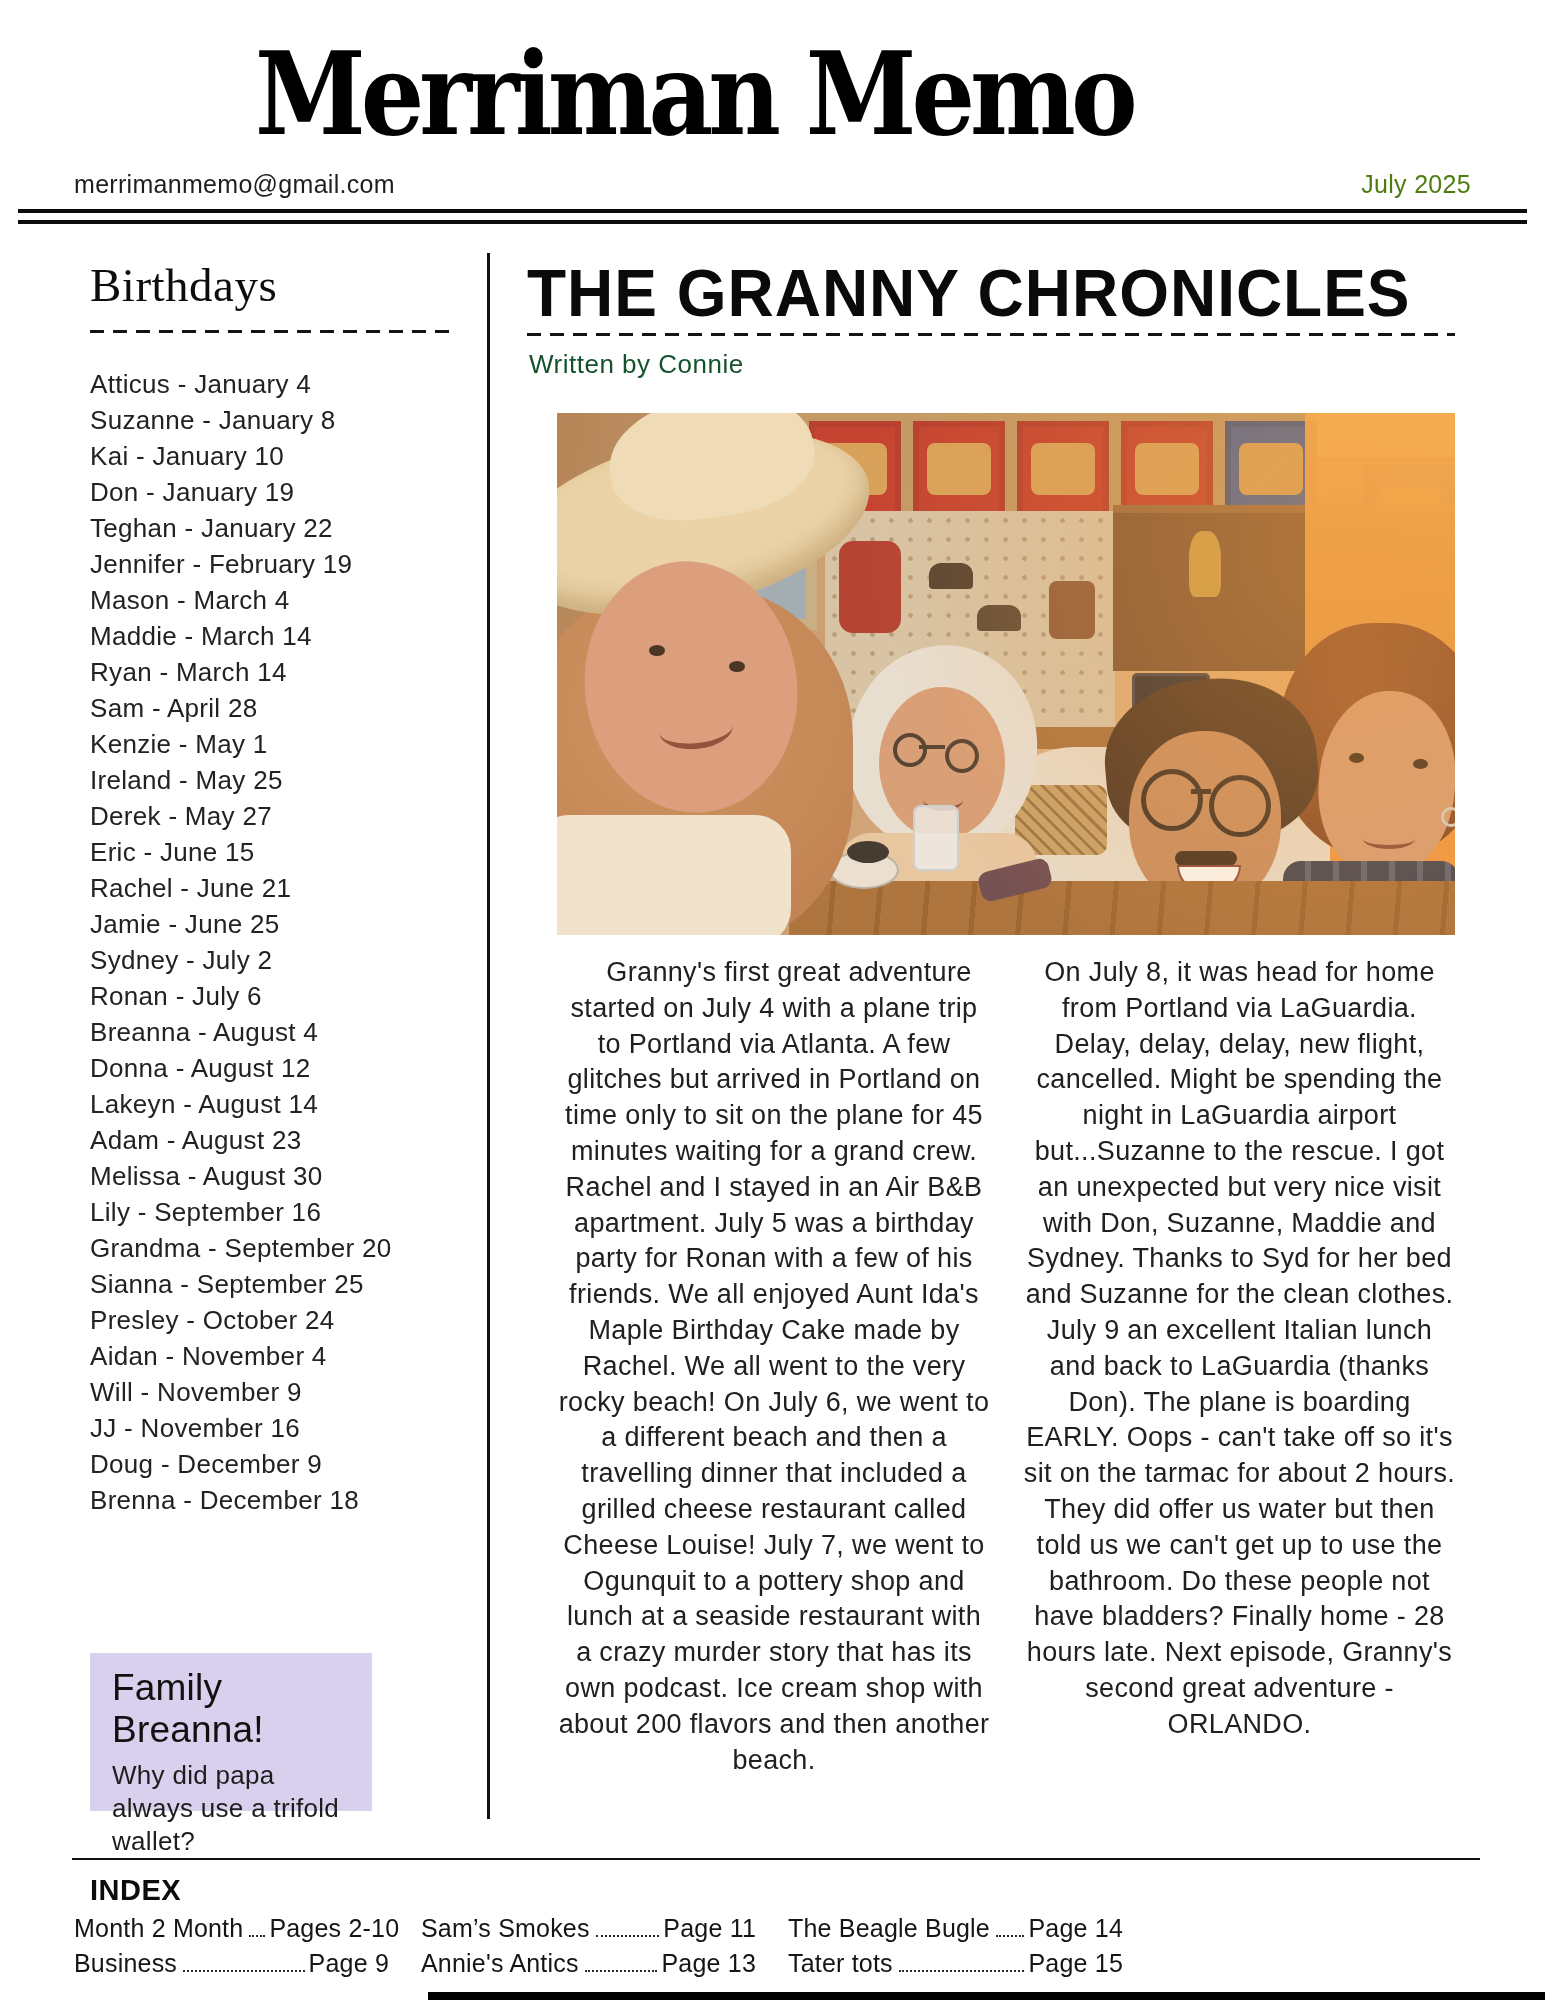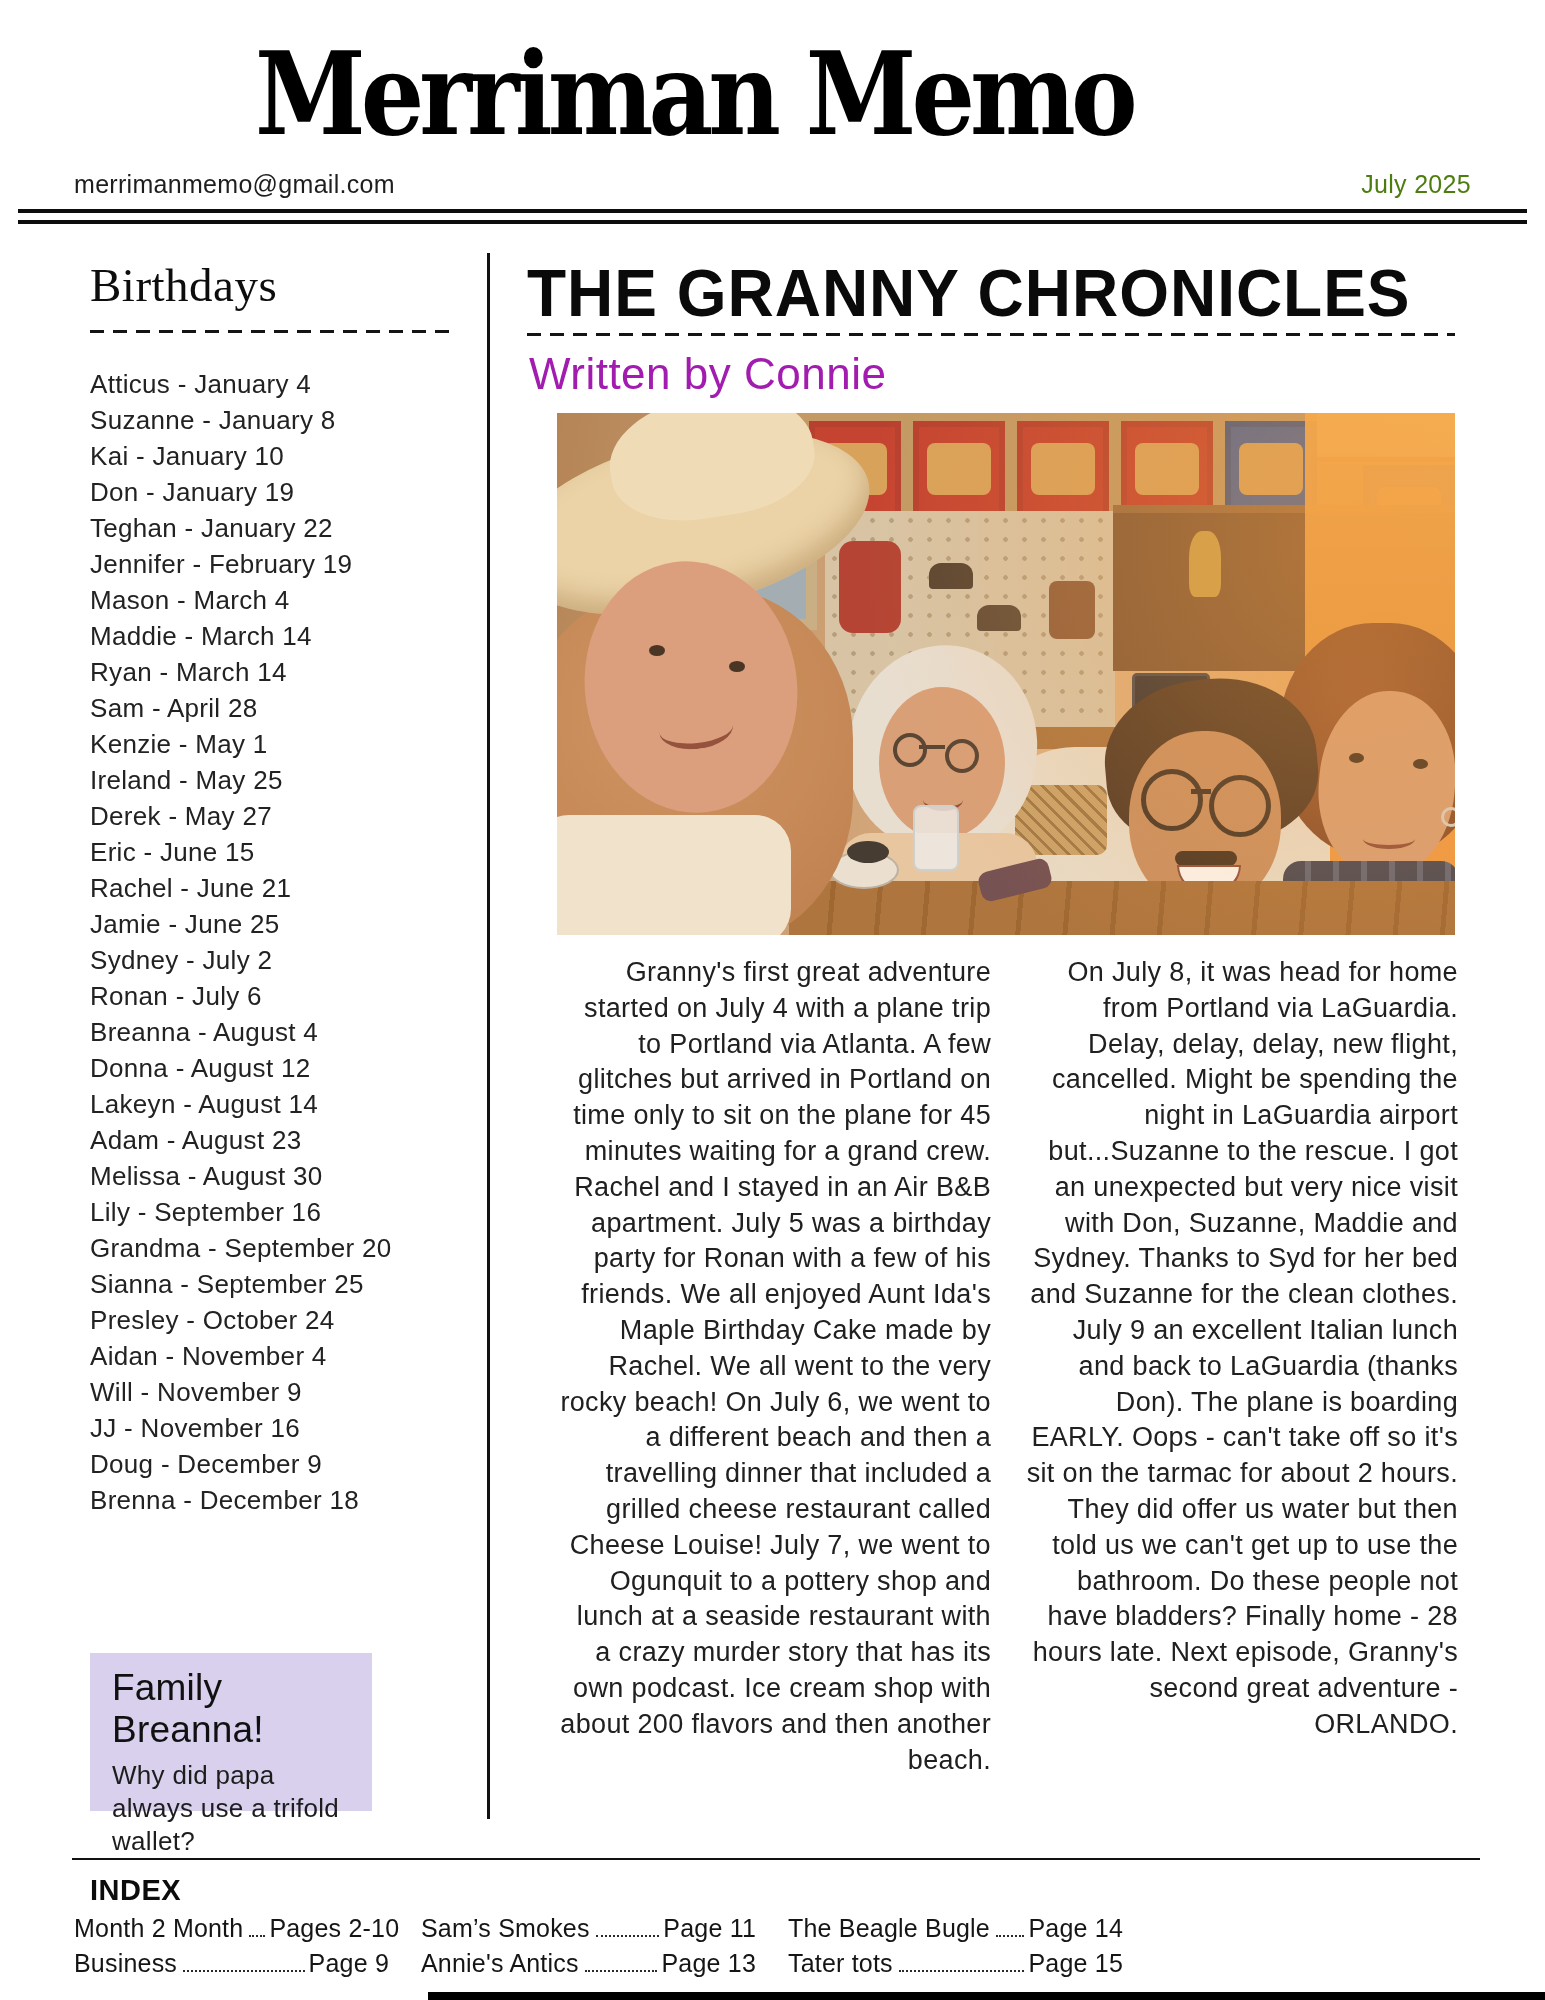--- a/index.html
+++ b/index.html
@@ -29,24 +29,24 @@
   .trivia-box{position:absolute;left:90px;top:1653px;width:282px;height:158px;
       background:#d8d0ec;padding:14px 0 0 22px;box-sizing:border-box;}
   .trivia-title{font-size:37px;font-weight:500;letter-spacing:.2px;color:#111;}
   .trivia-q{margin-top:8px;font-size:26px;line-height:33px;letter-spacing:.3px;color:#1d1d1d;width:240px;}
 
   .v-divider{position:absolute;left:487px;top:253px;width:3px;height:1566px;background:#111;}
 
   
   .article-title{position:absolute;left:527px;top:255px;font-size:66px;font-weight:bold;
       letter-spacing:1px;white-space:nowrap;color:#0a0a0a;transform:scaleX(.97);transform-origin:left;}
-  .byline{position:absolute;left:529px;top:349px;font-size:44px;letter-spacing:.5px;color:#a21caf;}
+  .byline{position:absolute;left:529px;top:349px;font-size:26px;letter-spacing:.5px;color:#14532d;}
 
   .body-col{position:absolute;top:955px;font-size:27px;line-height:35.8px;
-      letter-spacing:.35px;color:#202020;text-align:right;}
+      letter-spacing:.35px;color:#202020;text-align:center;}
   .col-1{left:557px;width:434px;text-indent:30px;}
   .col-2{left:1021px;width:437px;}
 
   
   .photo{position:absolute;left:557px;top:413px;width:898px;height:522px;overflow:hidden;
       background:linear-gradient(100deg,#b08257 0%,#caa077 30%,#dcb285 55%,#e8ae6e 78%,#f0a45a 100%);}
   .photo *{position:absolute;}
   .ph-door{left:138px;top:0;width:100px;height:195px;background:#9db0bd;border:11px solid #c8b189;}
   .ph-posterwall{left:240px;top:0;width:658px;height:140px;background:#c09a67;}
   .ph-poster{top:8px;width:92px;height:112px;background:#c23a2d;border:6px solid #b3362b;box-sizing:border-box;}

